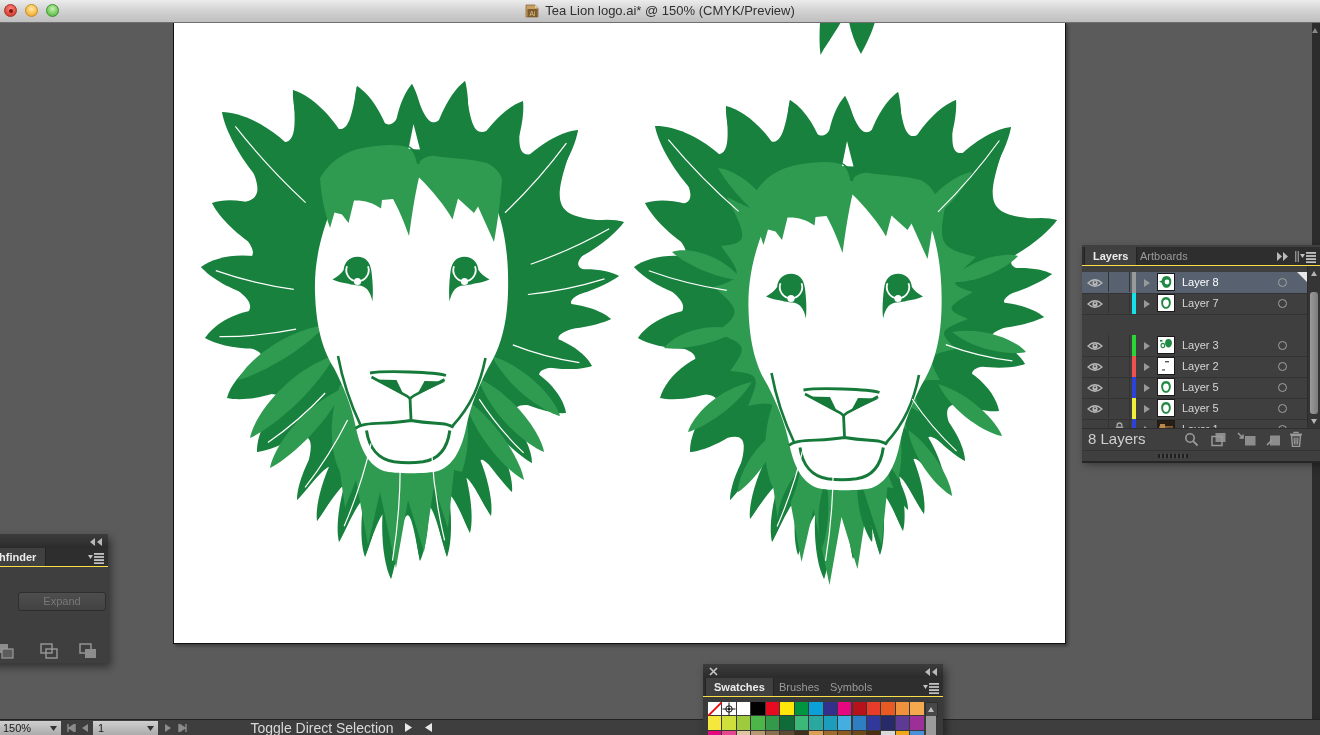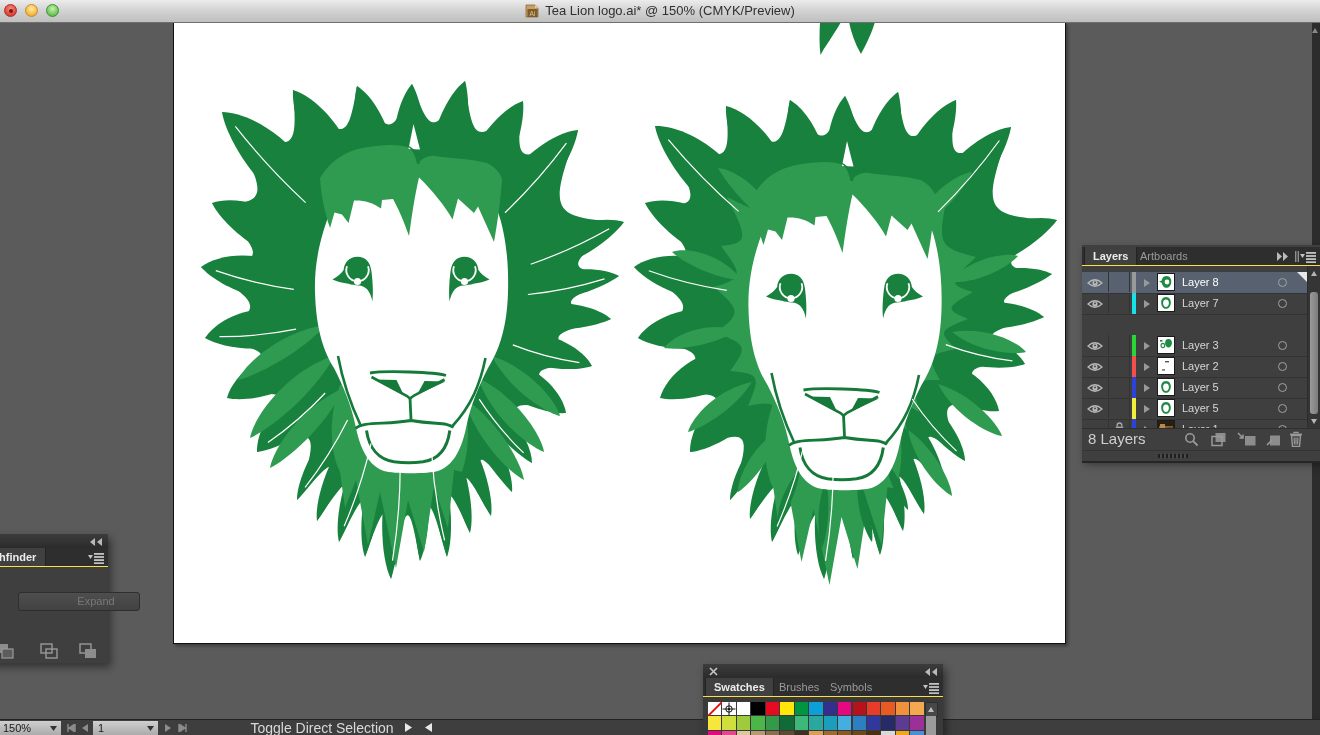--- a/index.html
+++ b/index.html
@@ -43,21 +43,21 @@
 #lay-scroll .dn{position:absolute;left:2.5px;bottom:4px;width:0;height:0;border-left:3.5px solid transparent;border-right:3.5px solid transparent;border-top:5px solid #b5b5b5;}
 #lay-scroll .thm{position:absolute;left:1.5px;top:26px;width:8px;height:122px;background:linear-gradient(90deg,#9a9a9a,#7d7d7d);border-radius:3px;}
 #lay-bottom{position:absolute;left:0;top:183px;width:238px;height:21px;background:#3f3f3f;border-top:1px solid #2e2e2e;}
 #lay-bottom .cnt{position:absolute;left:6px;top:0;font-size:15px;line-height:20px;color:#cfcfcf;}
 #lay-grip{position:absolute;left:0;top:205px;width:238px;height:10px;background:#3f3f3f;border-top:1px solid #333;border-bottom:2px solid #262626;}
 #lay-grip .dots{position:absolute;left:76px;top:3px;width:30px;height:4px;background:repeating-linear-gradient(90deg,#1e1e1e 0 2px,#4a4a4a 2px 4px);}
 
 #pathfinder{left:-62px;top:534px;width:170px;height:129px;}
 #pathfinder .tabbar{top:14px;}
 #pf-body{position:absolute;left:0;top:33px;right:0;bottom:0;background:#3f3f3f;}
-#expand-btn{position:absolute;left:80px;top:25px;width:86px;height:17px;background:linear-gradient(#4e4e4e,#424242);border:1px solid #2e2e2e;border-radius:3px;color:#787878;font-size:11px;text-align:center;line-height:16px;padding-left:34px;}
+#expand-btn{position:absolute;left:80px;top:25px;width:86px;height:17px;background:linear-gradient(#4e4e4e,#424242);border:1px solid #2e2e2e;border-radius:3px;color:#787878;font-size:11px;text-align:center;line-height:16px;}
 
 #swatches{left:703px;top:664px;width:240px;height:71px;}
 #swatches .tabbar{top:14px;}
 #sw-body{position:absolute;left:0;top:33px;right:0;bottom:0;background:#3a3a3a;}
 #sw-grid{position:absolute;left:5px;top:5px;}
 .sw{position:absolute;width:13.4px;height:13.4px;}
 #sw-scroll{position:absolute;left:222px;top:5px;width:12px;height:28px;background:#3a3a3a;}
 #sw-scroll .upb{position:absolute;left:0;top:0;width:11px;height:13px;background:#474747;border:1px solid #2e2e2e;}
 #sw-scroll .upb:after{content:"";position:absolute;left:2px;top:4px;border-left:3.5px solid transparent;border-right:3.5px solid transparent;border-bottom:5px solid #bdbdbd;}
 #sw-scroll .thm{position:absolute;left:0.5px;top:14px;width:10px;height:19px;background:#9b9b9b;}

